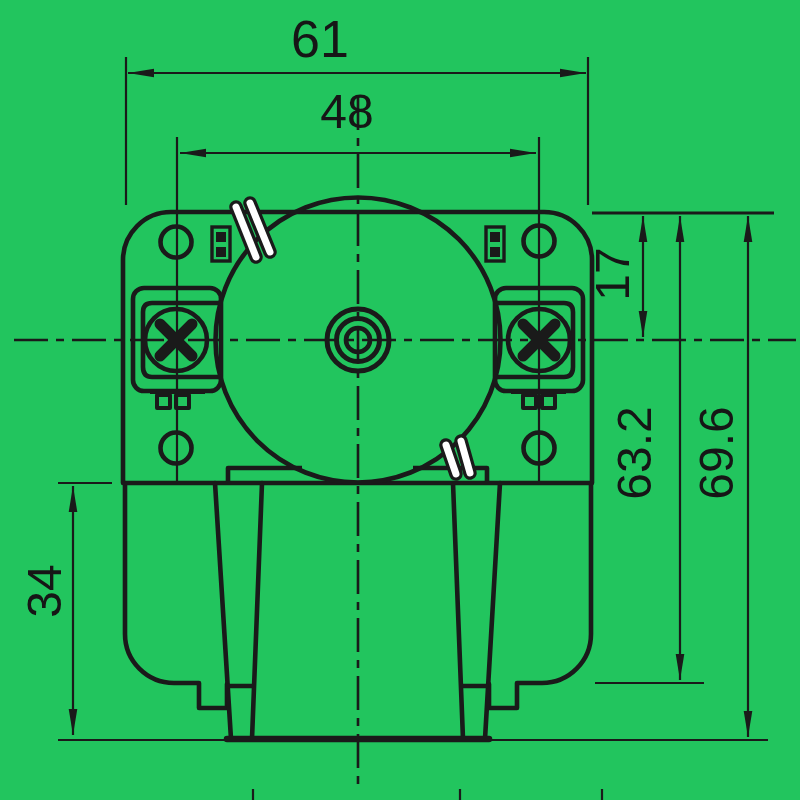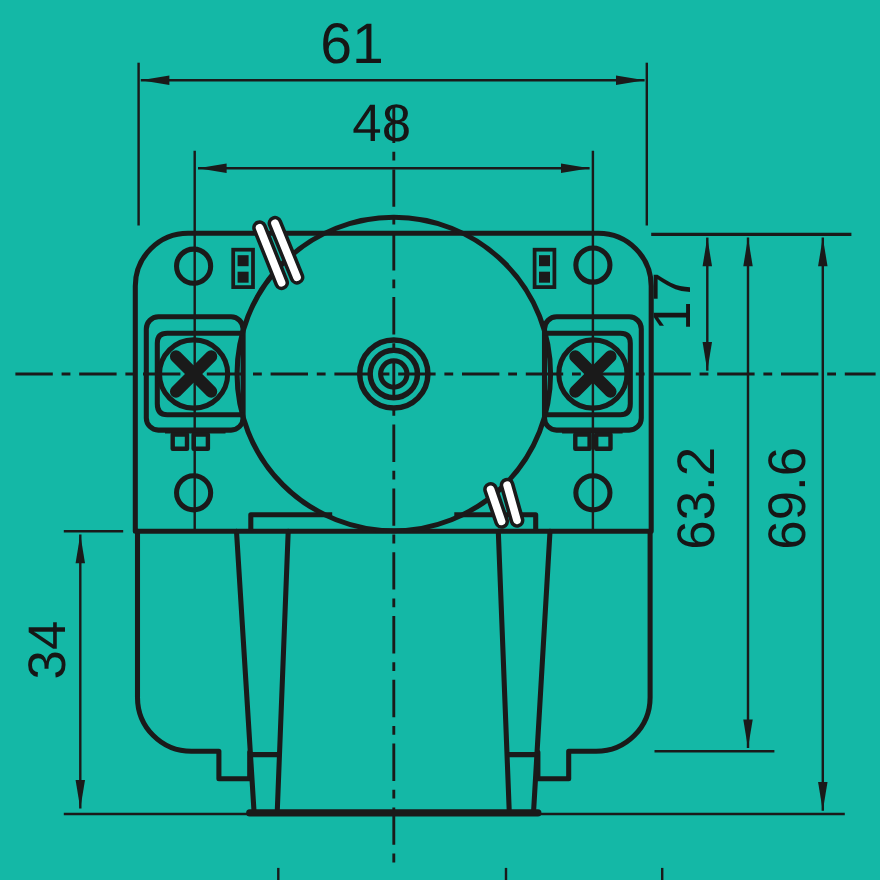--- a/index.html
+++ b/index.html
@@ -3,21 +3,21 @@
 <meta charset="utf-8">
 <style>
   html, body {
     margin: 0;
     padding: 0;
     background: #ffffff;
   }
   .stage {
     width: 800px;
     height: 800px;
-    background: #14b8a6;
+    background: #22c55e;
     position: relative;
     overflow: hidden;
   }
   svg {
     display: block;
   }
   .dim-text {
     font-family: "Liberation Sans", "DejaVu Sans", sans-serif;
     fill: #161616;
     font-weight: 400;

